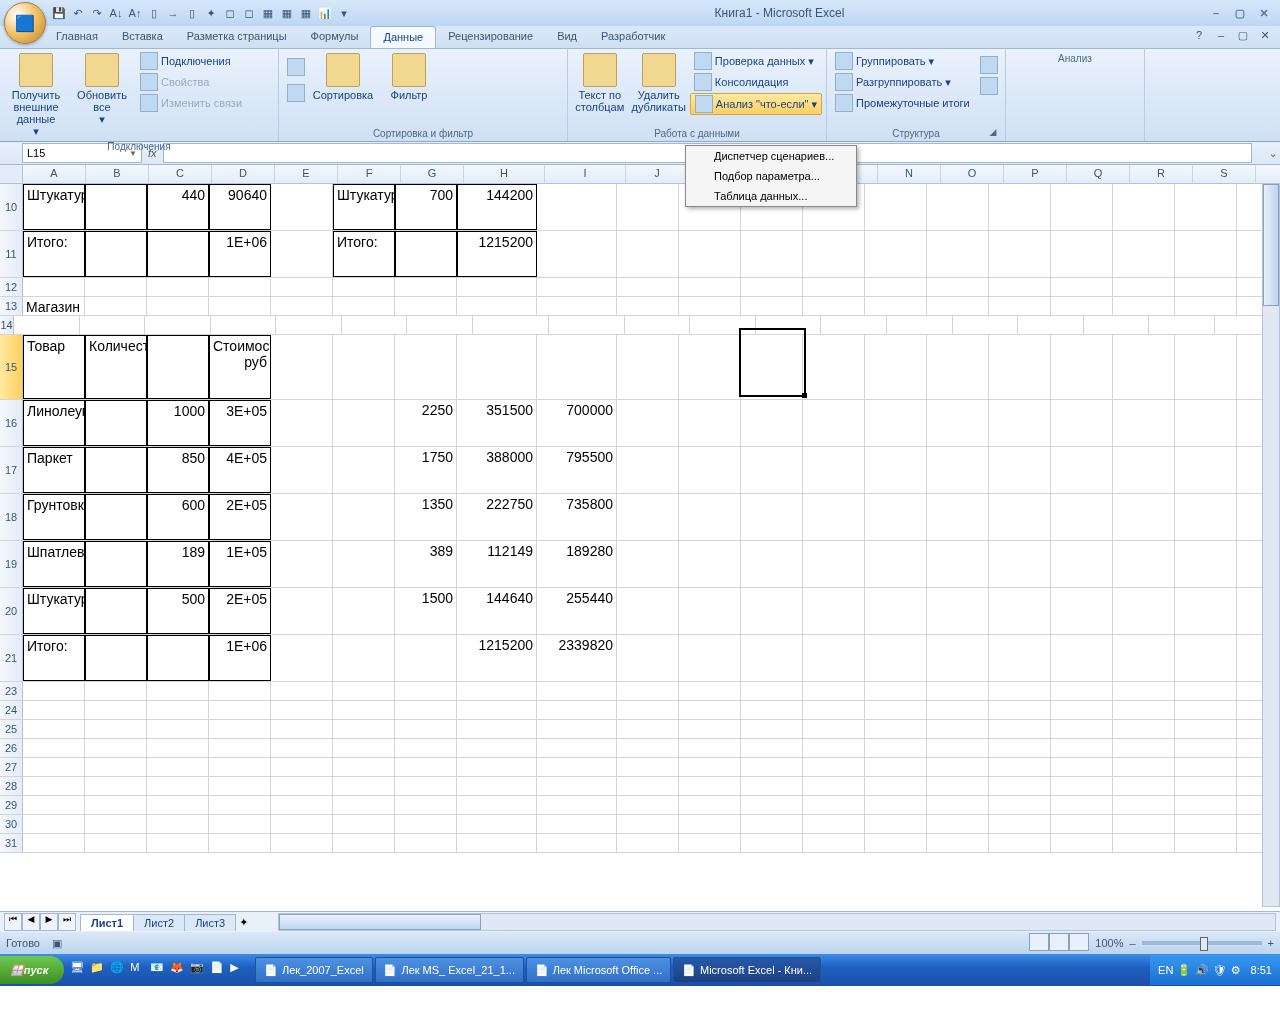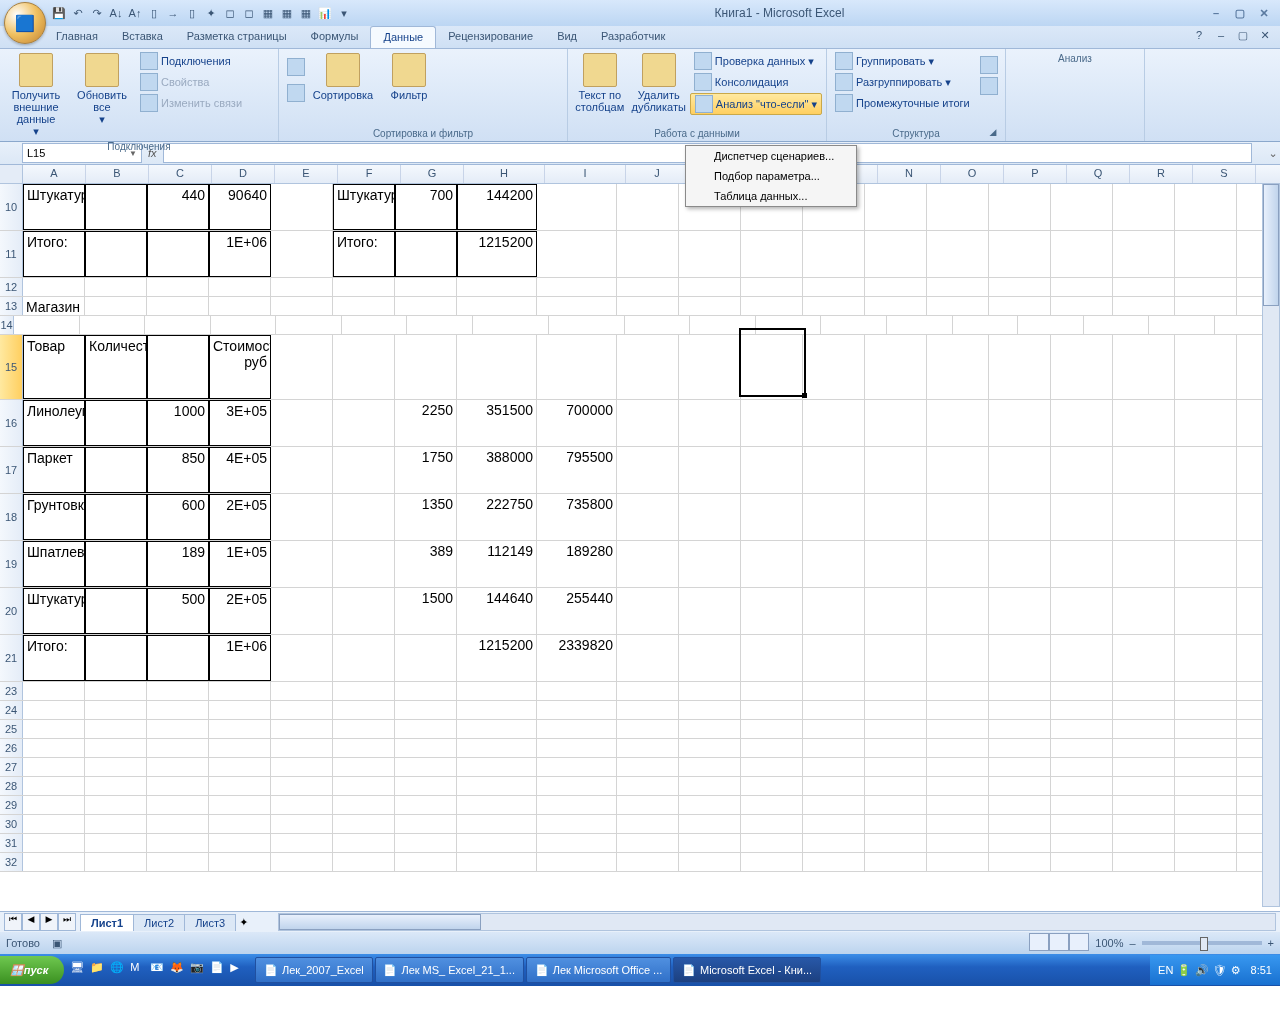--- a/index.html
+++ b/index.html
@@ -707,42 +707,20 @@
         <div class="cell" style="width: 62px; height: 18px;"></div>
         <div class="cell" style="width: 62px; height: 18px;"></div>
         <div class="cell" style="width: 62px; height: 18px;"></div>
         <div class="cell" style="width: 62px; height: 18px;"></div>
         <div class="cell" style="width: 62px; height: 18px;"></div>
         <div class="cell" style="width: 62px; height: 18px;"></div>
         <div class="cell" style="width: 62px; height: 18px;"></div>
         <div class="cell" style="width: 62px; height: 18px;"></div>
         <div class="cell" style="width: 62px; height: 18px;"></div>
       </div>
-      <div class="row" style="height: 18px;">
-        <div class="rowhdr" style="height: 18px;">32</div>
-        <div class="cell" style="width: 62px; height: 18px;"></div>
-        <div class="cell" style="width: 62px; height: 18px;"></div>
-        <div class="cell r" style="width: 62px; height: 18px;"></div>
-        <div class="cell r" style="width: 62px; height: 18px;"></div>
-        <div class="cell" style="width: 62px; height: 18px;"></div>
-        <div class="cell" style="width: 62px; height: 18px;"></div>
-        <div class="cell r" style="width: 62px; height: 18px;"></div>
-        <div class="cell r" style="width: 80px; height: 18px;"></div>
-        <div class="cell r" style="width: 80px; height: 18px;"></div>
-        <div class="cell" style="width: 62px; height: 18px;"></div>
-        <div class="cell" style="width: 62px; height: 18px;"></div>
-        <div class="cell" style="width: 62px; height: 18px;"></div>
-        <div class="cell" style="width: 62px; height: 18px;"></div>
-        <div class="cell" style="width: 62px; height: 18px;"></div>
-        <div class="cell" style="width: 62px; height: 18px;"></div>
-        <div class="cell" style="width: 62px; height: 18px;"></div>
-        <div class="cell" style="width: 62px; height: 18px;"></div>
-        <div class="cell" style="width: 62px; height: 18px;"></div>
-        <div class="cell" style="width: 62px; height: 18px;"></div>
-      </div>
     </div>
   <div class="vscroll" style="top:18px;height:722px">
       <div class="thumb"></div>
     </div>
   <div class="selcell" id="selcell" style="left: 739px; top: 163px; width: 63px; height: 65px;"></div>
   <div class="dropdown-menu" style="left:685px;top:-20px;width:170px">
     <div class="mi"><span>Диспетчер сценариев...</span></div>
     <div class="mi"><span>Подбор параметра...</span></div>
     <div class="mi"><span>Таблица данных...</span></div>
   </div>

